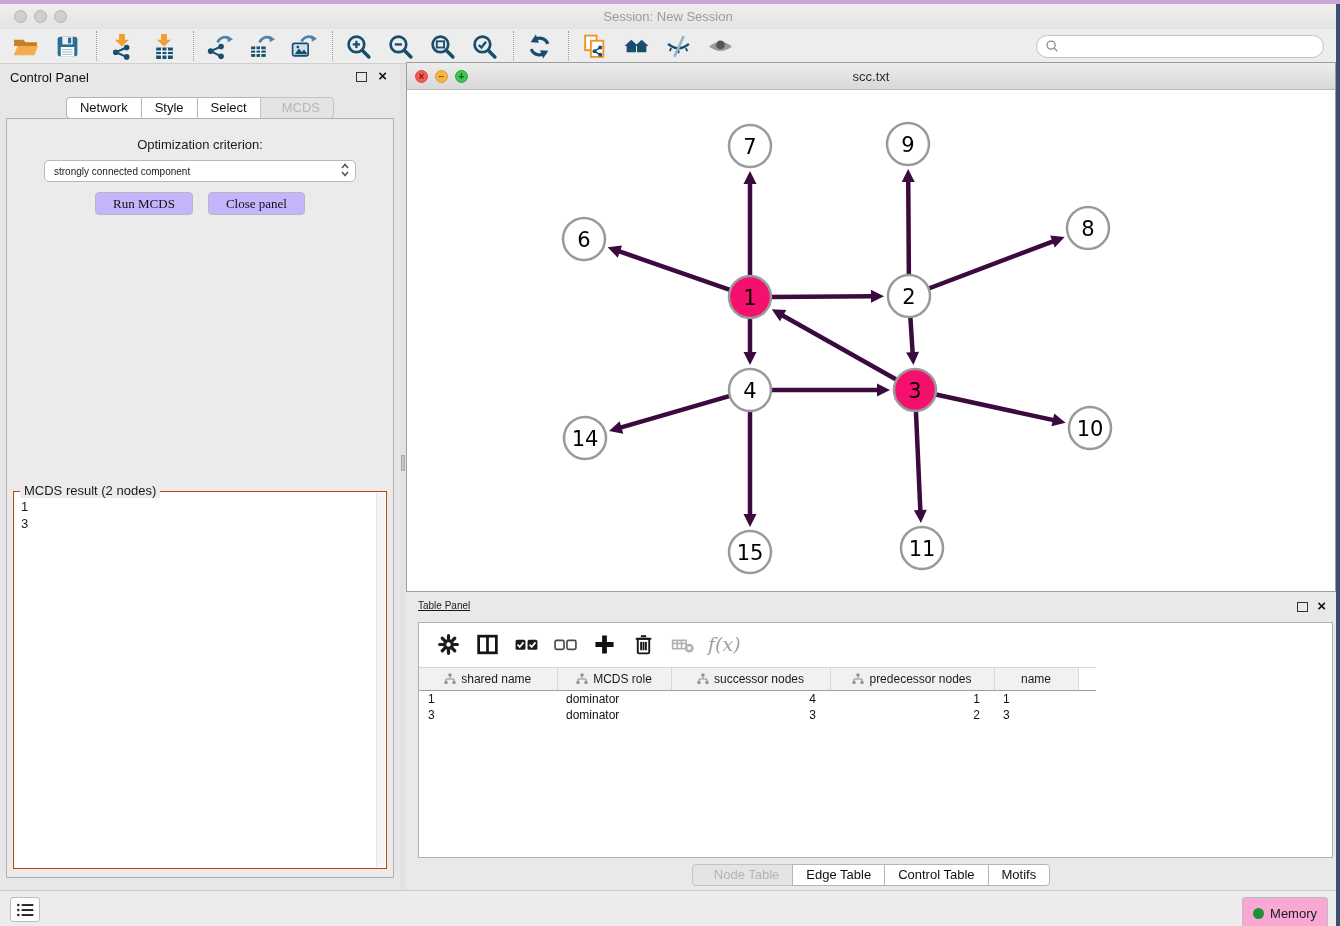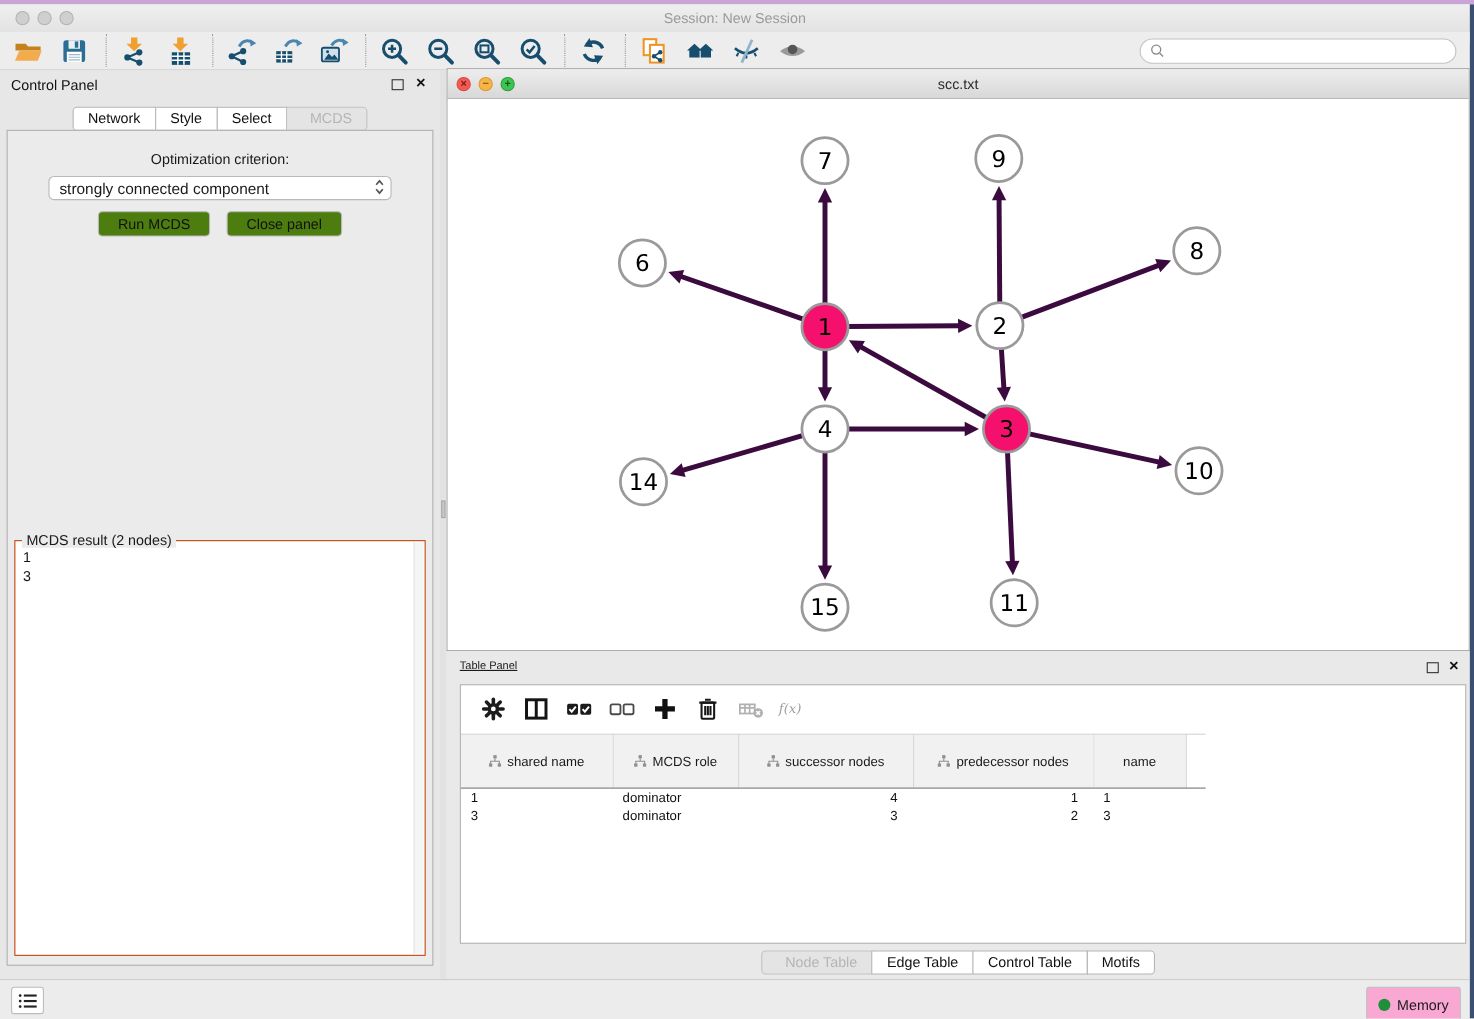--- a/index.html
+++ b/index.html
@@ -32,24 +32,24 @@
   .close-icon { position:absolute; top:4px; font-size:15px; font-weight:bold; color:#111; line-height:16px; }
   #cp-float { right:33px; } #cp-close { right:13px; }
   .tabrow { display:flex; justify-content:center;align-items:flex-end; }
   .tab { background:#fff; border:1px solid #b5b5b5; padding:2px 13px 3px; font-size:13px; margin-left:-1px; color:#111; }
   .tab:first-child { border-radius:4px 0 0 4px; margin-left:0; }
   .tab:last-child { border-radius:0 4px 4px 0; }
   .tab.sel { background:#e4e4e4; color:#b5b5b5; border-color:#c3c3c3;padding-left:21px; }
   #cp-tabs { position:absolute; left:0; right:0; top:33px; }
   #cp-box { position:absolute; left:6px; right:6px; top:54px; bottom:12px; border:1px solid #b0b0b0; background:#ebebeb;padding-left:24px; }
   #opt-label { position:absolute; left:0; right:0; top:18px; text-align:center; font-size:13px; }
-  #criterion { position:absolute; left:37px; width:312px; top:41px; height:22px; background:#fff; border:1px solid #b9b9b9; border-radius:5px; display:flex; align-items:center; padding-left:9px; font-size:14px; }
+  #criterion { position:absolute; left:37px; width:312px; top:41px; height:22px; background:#fff; border:1px solid #b9b9b9; border-radius:5px; display:flex; align-items:center; padding-left:9px; font-size:10px; }
   #criterion .chev { margin-left:auto; margin-right:5px; }
   .btnrow { position:absolute; left:0; right:0; top:73px; display:flex; justify-content:center; gap:15px; }
-  .mbtn { background:#4d7c0f; border:1px solid #b9b9b9; border-radius:4px; height:23px; padding:0 17px; font-size:13px; font-family:Liberation Sans, sans-serif; color:#111; }
+  .mbtn { background:#c4b5fd; border:1px solid #b9b9b9; border-radius:4px; height:23px; padding:0 17px; font-size:13px; font-family:Liberation Serif, serif; color:#111; }
   #result-group { position:absolute; left:6px; right:6px; top:372px; bottom:8px; border:1px solid #c2410c; background:#fff; }
   #result-legend { position:absolute; top:-9px; left:6px; background:#ebebeb; padding:0 4px; font-size:13px; }
   #result-lines { position:absolute; left:0; top:3px; right:12px; bottom:0; padding:3px 7px; white-space:pre; font-size:13px; line-height:17px; }
   #result-scroll { position:absolute; right:1px; top:1px; bottom:1px; width:9px; background:#f5f5f5; border-left:1px solid #e3e3e3; }
 
   
   #v-splitter { left:400px; top:64px; width:6px; bottom:36px; background:#e2e2e2; }
   #v-splitter .grip { position:absolute; top:391px; left:1px; width:4px; height:16px; background:#c6c6c6; border:1px solid #aaa; }
 
   
@@ -59,23 +59,23 @@
   #net-title { position:absolute; left:0; right:0; top:6px; text-align:center; color:#2b2b2b; font-size:13px; }
   #net-canvas { position:absolute; left:0; top:27px; right:0; bottom:0; background:#fff; }
 
   
   #table-area { left:406px; top:592px; right:4px; bottom:36px; background:#e9e9e9; }
   #tp-title { position:absolute; left:12px; top:8px; font-size:10px;text-decoration:underline; }
   #tp-float { right:28px; top:10px; } #tp-close { right:10px; top:6px; }
   #tp-box { position:absolute; left:12px; right:3px; top:30px; height:236px; background:#fff; border:1px solid #b0b0b0; }
   #tp-toolbar { position:absolute; left:0; top:0; right:0; height:42px; display:flex; align-items:center; padding-left:16px; }
   #tp-toolbar .tbtn { margin-right:13px; width:26px; height:26px; }
-  #fx-label { font-family:"DejaVu Serif", serif; font-style:italic; font-size:12px; color:#9e9e9e; }
+  #fx-label { font-family:"DejaVu Serif", serif; font-style:italic; font-size:19px; color:#9e9e9e; }
   #node-table { position:absolute; left:0; top:44px; right:0; border-collapse:collapse; table-layout:fixed; font-size:12px; }
-  #node-table th { background:#f1f1f1; border-top:1px solid #d4d4d4; border-bottom:1px solid #9f9f9f; border-right:1px solid #d8d8d8; font-weight:normal; height:19px; padding:17px 4px; white-space:nowrap; overflow:hidden; }
+  #node-table th { background:#f1f1f1; border-top:1px solid #d4d4d4; border-bottom:1px solid #9f9f9f; border-right:1px solid #d8d8d8; font-weight:normal; height:19px; padding:4px 4px; white-space:nowrap; overflow:hidden; }
   #node-table th .hwrap { display:flex; align-items:center; justify-content:center; gap:5px; }
   #node-table th.filler { background:#fff; border-right:none; }
   #node-table td { height:16px; padding:0 9px; white-space:nowrap; overflow:hidden; color:#111; }
   #node-table td.r { text-align:right; padding-right:14px; }
   #tp-tabs { position:absolute; left:0; right:0; top:272px; }
 
   
   #statusbar { left:0; right:4px; top:890px; height:36px; background:#ececec; border-top:1px solid #cdcdcd; }
   #list-btn { position:absolute; left:10px; top:6px; width:30px; height:25px; background:#fdfdfd; border:1px solid #bdbdbd; border-radius:3px; display:flex; align-items:center; justify-content:center; }
   #memory-btn { position:absolute; right:8px; top:6px; height:32px; background:#f9a8d4; border:1px solid #bdbdbd; border-radius:3px; display:flex; align-items:center; gap:6px; padding:0 10px; font-size:13px; }

